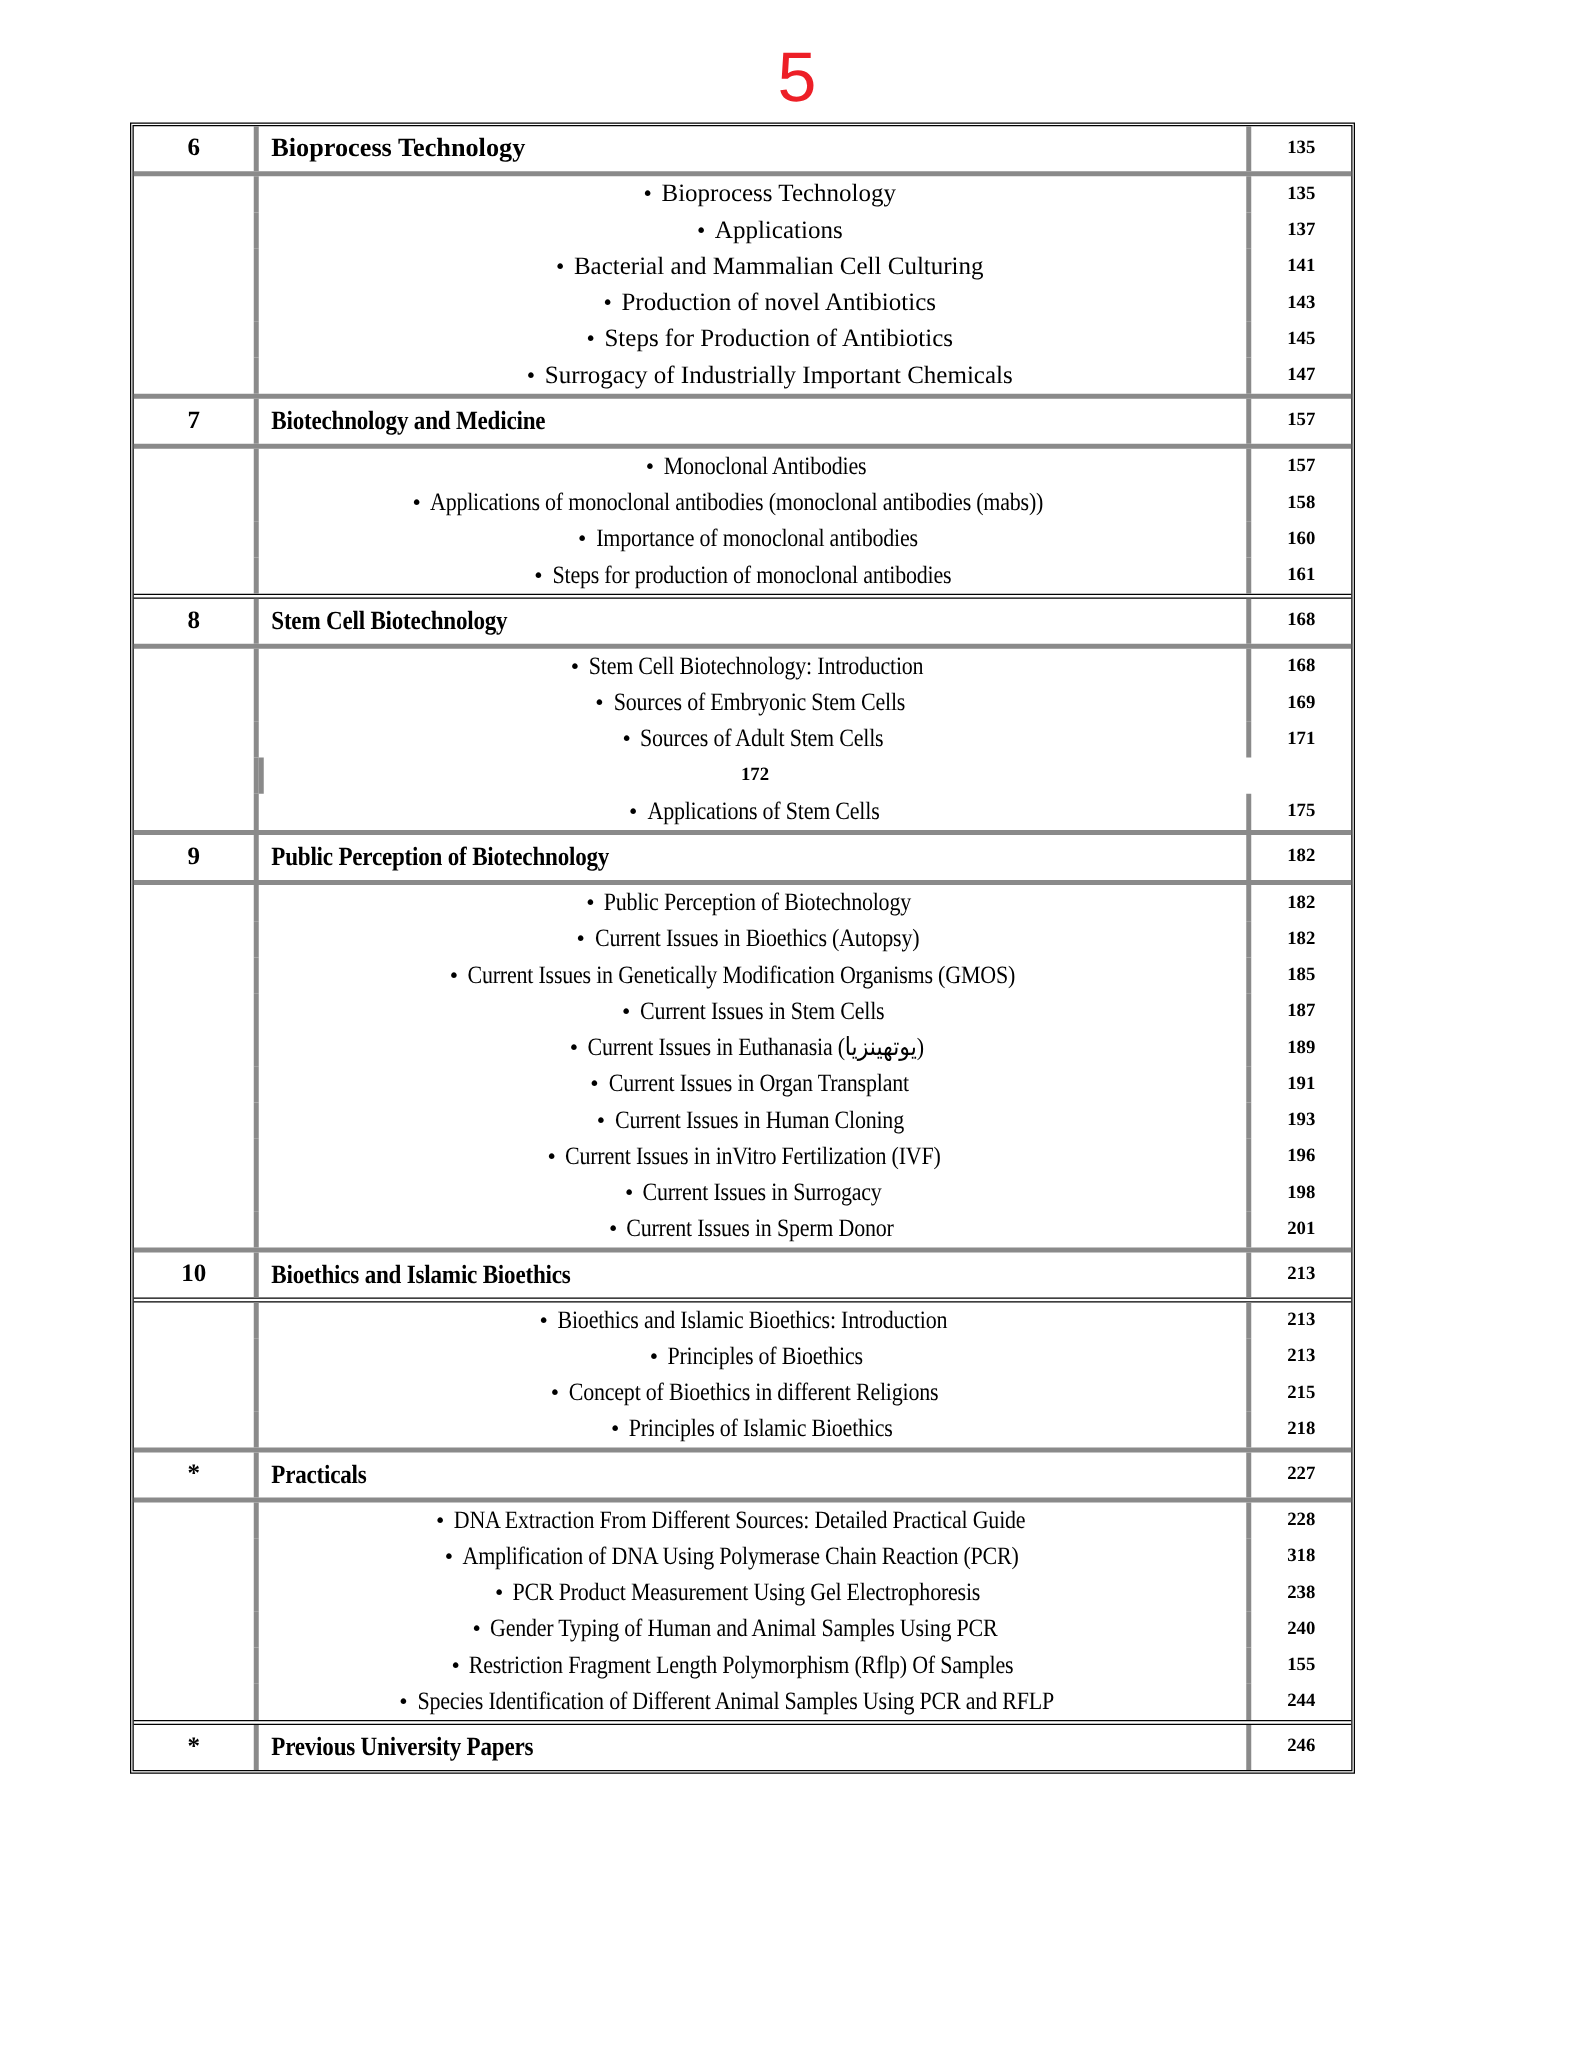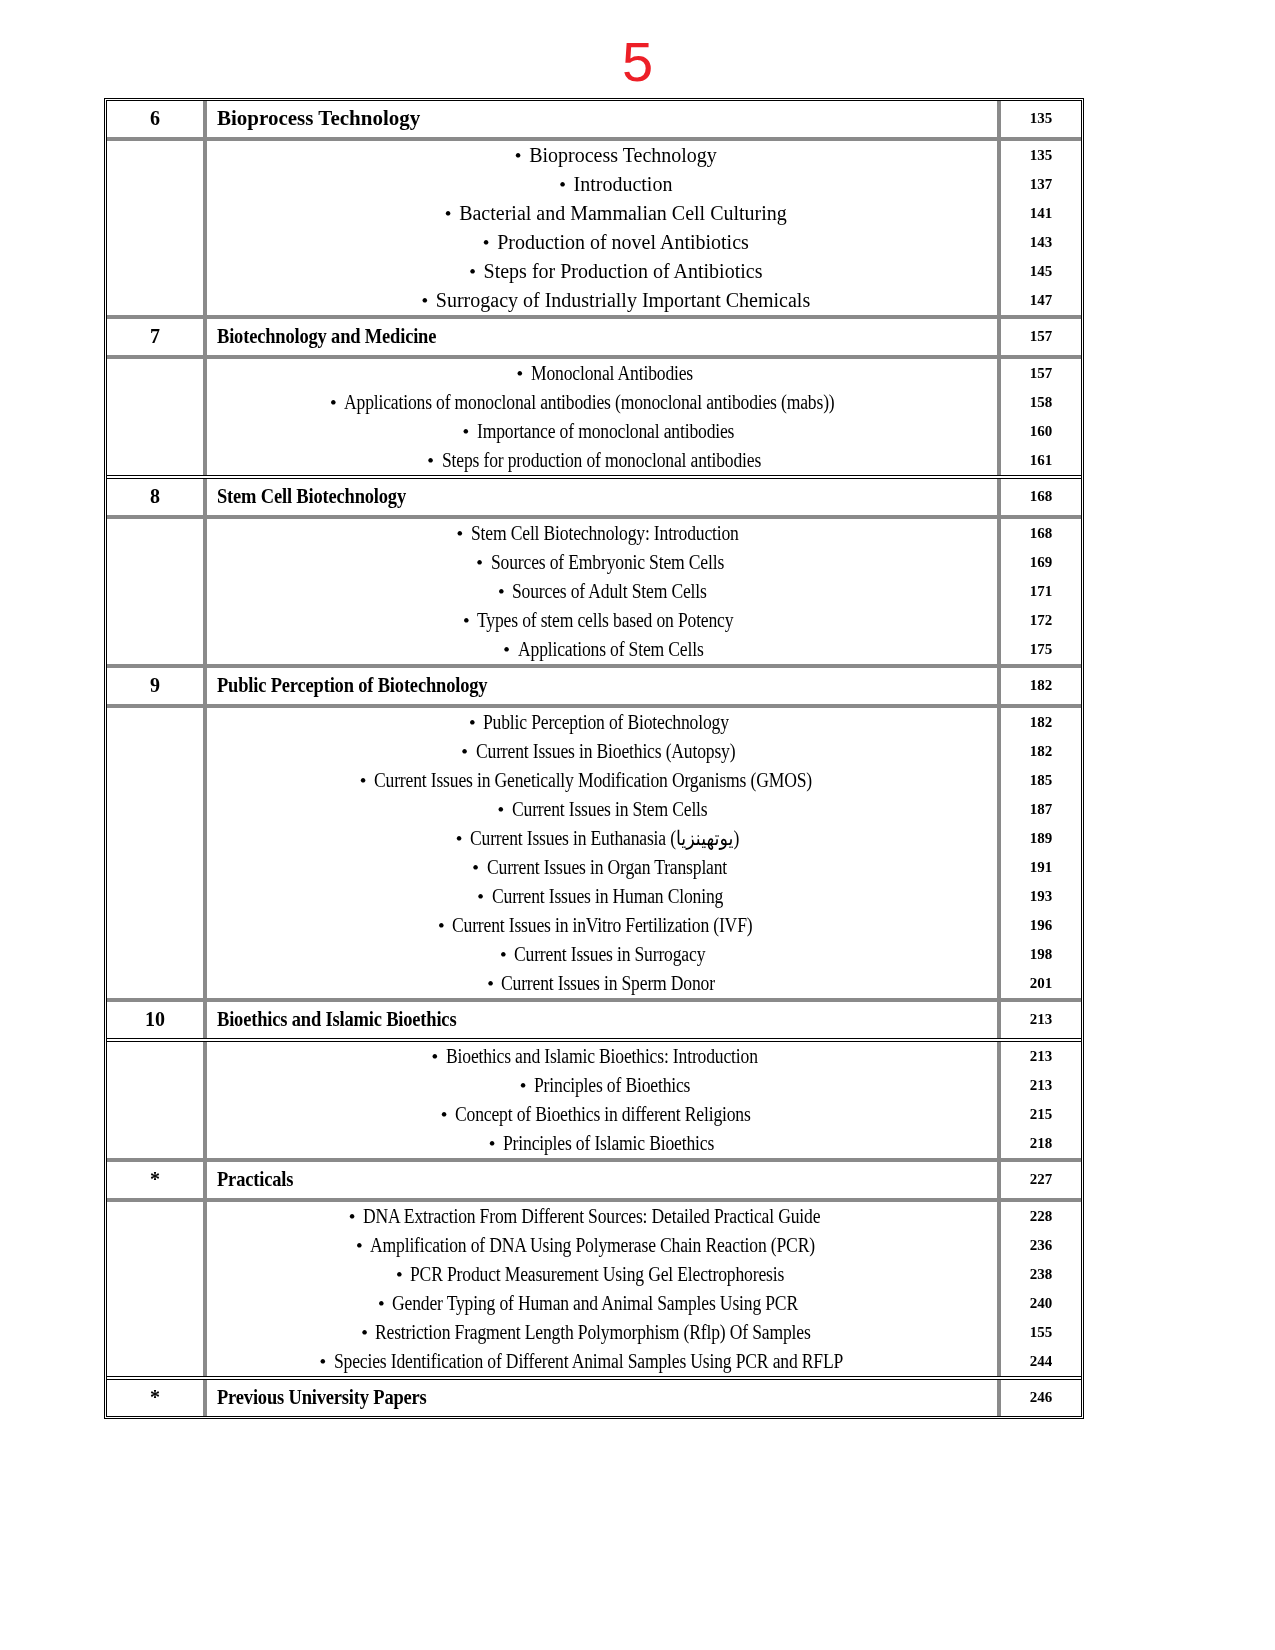--- a/index.html
+++ b/index.html
@@ -92,21 +92,21 @@
     <div class="cell cell-mid"><span class="txt">Bioprocess Technology</span></div>
     <div class="cell cell-page">135</div>
   </div>
     <div class="row item-row block-top">
     <div class="cell cell-num"></div>
     <div class="cell cell-mid"><span class="bullet">•</span><span class="txt">Bioprocess Technology</span></div>
     <div class="cell cell-page">135</div>
   </div>
     <div class="row item-row">
     <div class="cell cell-num"></div>
-    <div class="cell cell-mid"><span class="bullet">•</span><span class="txt">Introduction</span></div>
+    <div class="cell cell-mid"><span class="bullet">•</span><span class="txt">Applications</span></div>
     <div class="cell cell-page">137</div>
   </div>
     <div class="row item-row">
     <div class="cell cell-num"></div>
     <div class="cell cell-mid"><span class="bullet">•</span><span class="txt">Bacterial and Mammalian Cell Culturing</span></div>
     <div class="cell cell-page">141</div>
   </div>
     <div class="row item-row">
     <div class="cell cell-num"></div>
     <div class="cell cell-mid"><span class="bullet">•</span><span class="txt">Production of novel Antibiotics</span></div>
@@ -162,21 +162,20 @@
     <div class="cell cell-mid"><span class="bullet">•</span><span class="txt">Sources of Embryonic Stem Cells</span></div>
     <div class="cell cell-page">169</div>
   </div>
     <div class="row item-row condensed">
     <div class="cell cell-num"></div>
     <div class="cell cell-mid"><span class="bullet">•</span><span class="txt">Sources of Adult Stem Cells</span></div>
     <div class="cell cell-page">171</div>
   </div>
     <div class="row item-row condensed">
     <div class="cell cell-num"></div>
-    <div class="cell cell-mid"><span class="bullet">•</span><span class="txt">Types of stem cells based on Potency</span></div>
     <div class="cell cell-page">172</div>
   </div>
     <div class="row item-row condensed">
     <div class="cell cell-num"></div>
     <div class="cell cell-mid"><span class="bullet">•</span><span class="txt">Applications of Stem Cells</span></div>
     <div class="cell cell-page">175</div>
   </div>
     <div class="row header-row condensed">
     <div class="cell cell-num">9</div>
     <div class="cell cell-mid"><span class="txt">Public Perception of Biotechnology</span></div>
@@ -263,21 +262,21 @@
     <div class="cell cell-page">227</div>
   </div>
     <div class="row item-row block-top condensed">
     <div class="cell cell-num"></div>
     <div class="cell cell-mid"><span class="bullet">•</span><span class="txt">DNA Extraction From Different Sources: Detailed Practical Guide</span></div>
     <div class="cell cell-page">228</div>
   </div>
     <div class="row item-row condensed">
     <div class="cell cell-num"></div>
     <div class="cell cell-mid"><span class="bullet">•</span><span class="txt">Amplification of DNA Using Polymerase Chain Reaction (PCR)</span></div>
-    <div class="cell cell-page">236</div>
+    <div class="cell cell-page">318</div>
   </div>
     <div class="row item-row condensed">
     <div class="cell cell-num"></div>
     <div class="cell cell-mid"><span class="bullet">•</span><span class="txt">PCR Product Measurement Using Gel Electrophoresis</span></div>
     <div class="cell cell-page">238</div>
   </div>
     <div class="row item-row condensed">
     <div class="cell cell-num"></div>
     <div class="cell cell-mid"><span class="bullet">•</span><span class="txt">Gender Typing of Human and Animal Samples Using PCR</span></div>
     <div class="cell cell-page">240</div>

